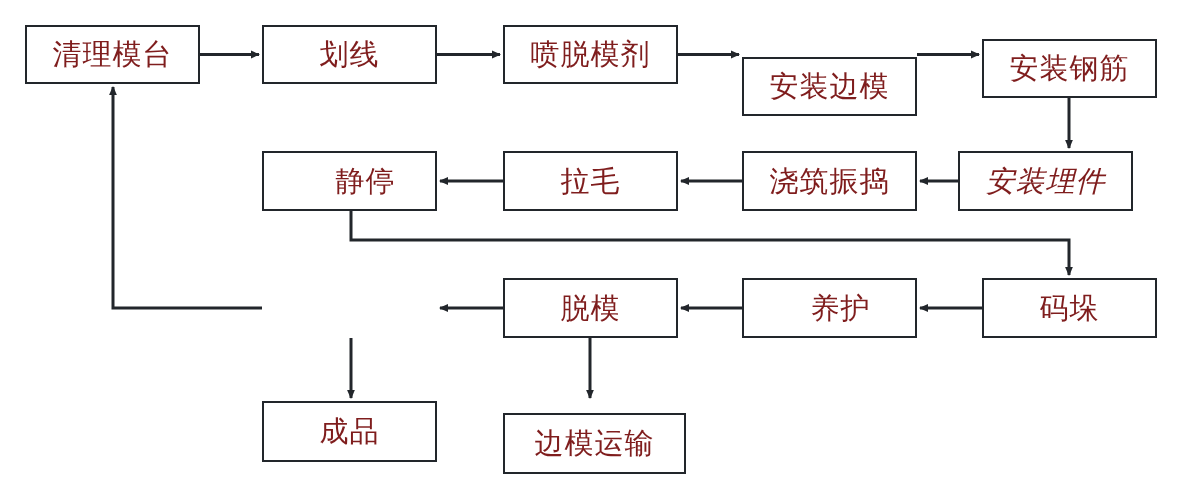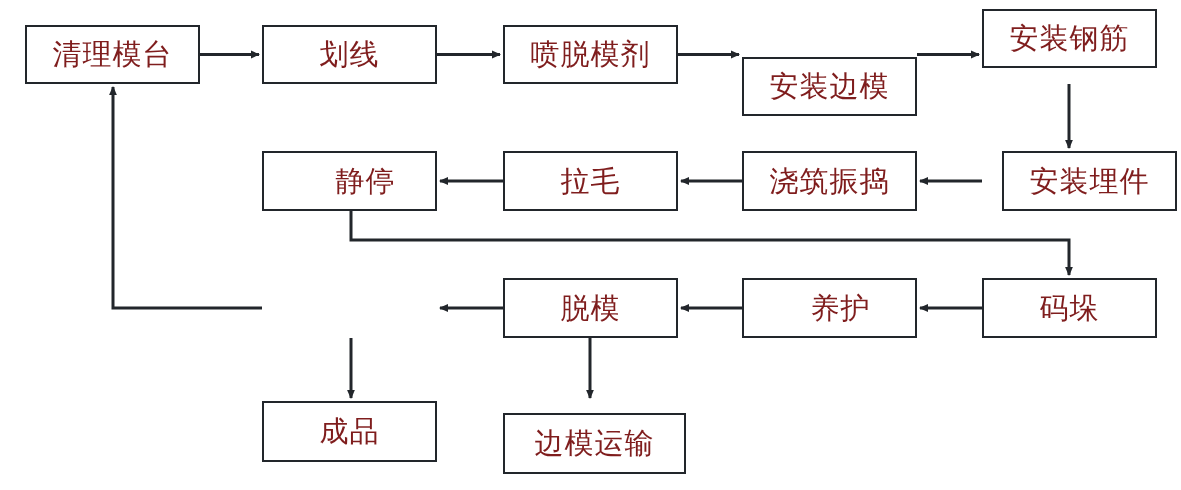--- a/index.html
+++ b/index.html
@@ -92,25 +92,25 @@
   </div>
 
   <div class="node" style="left:503px; top:25px;  width:175px; height:59px;justify-content:center;">
     <span class="node-label">喷脱模剂</span>
   </div>
 
   <div class="node" style="left:742px; top:25px;  width:175px; height:59px;margin-top:32px;">
     <span class="node-label">安装边模</span>
   </div>
 
-  <div class="node" style="left:982px; top:9px;  width:175px; height:59px;">
+  <div class="node" style="left:982px; top:39px;  width:175px; height:59px;">
     <span class="node-label">安装钢筋</span>
   </div>
 
-  <div class="node" style="left:1002px; top:151px; width:175px; height:60px;">
+  <div class="node" style="left:958px; top:151px; width:175px; height:60px;font-style:italic;">
     <span class="node-label">安装埋件</span>
   </div>
 
   <div class="node" style="left:742px; top:151px; width:175px; height:60px;">
     <span class="node-label">浇筑振捣</span>
   </div>
 
   <div class="node" style="left:503px; top:151px; width:175px; height:60px;">
     <span class="node-label">拉毛</span>
   </div>

